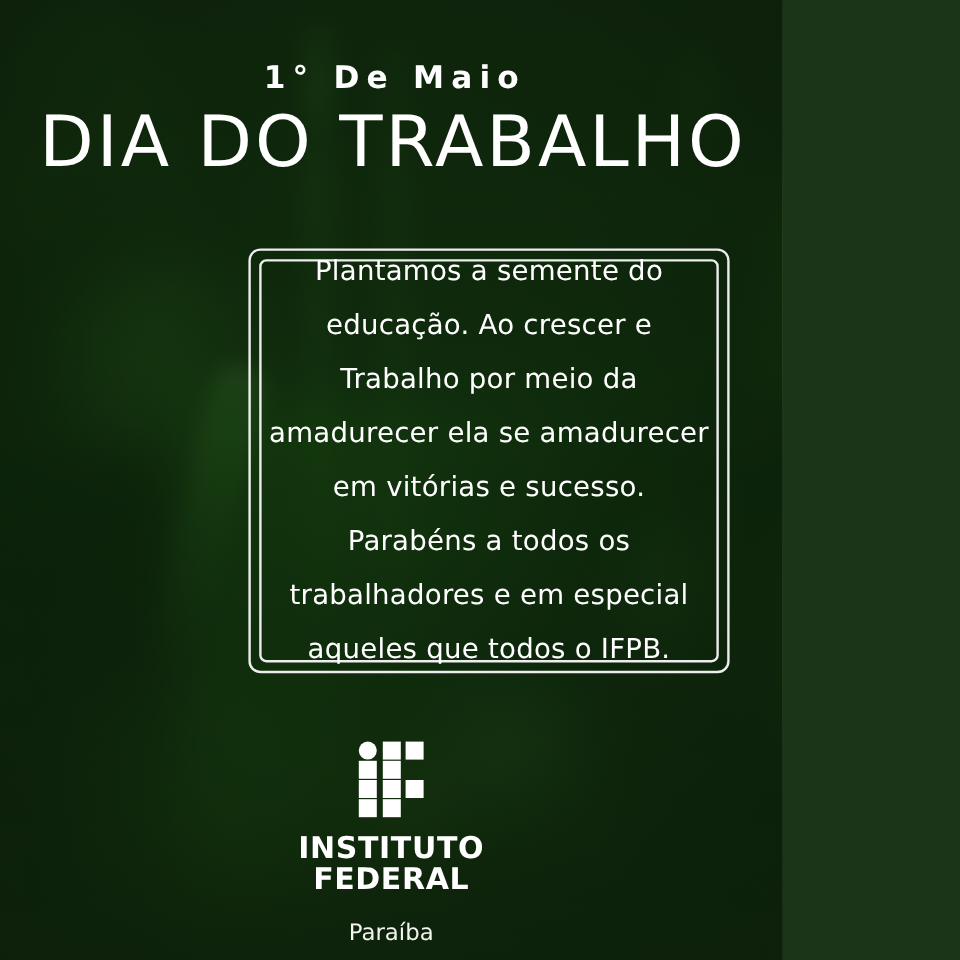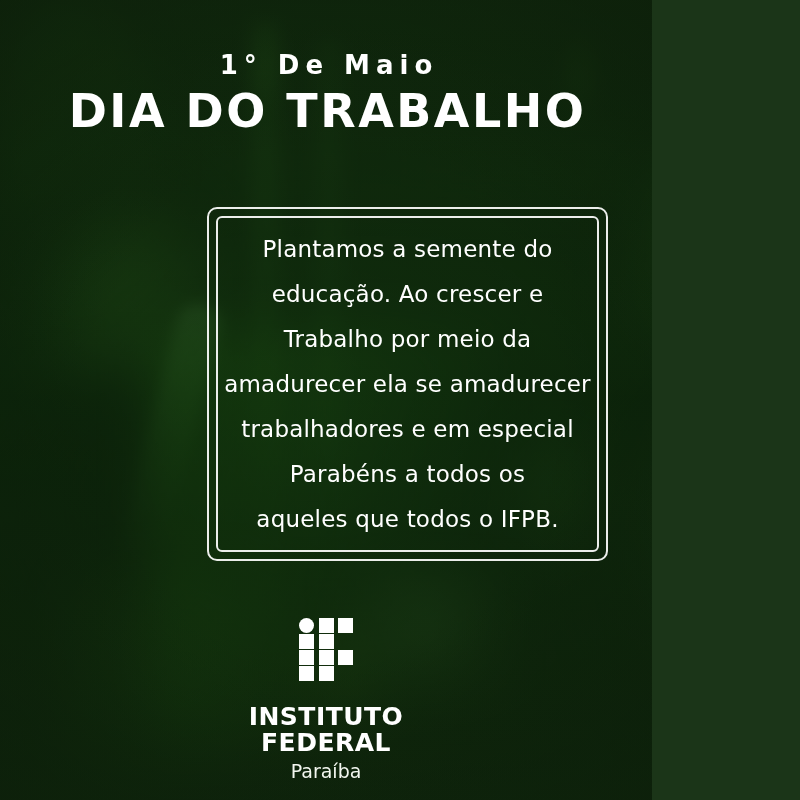--- a/index.html
+++ b/index.html
@@ -157,22 +157,22 @@
     font-family: "DejaVu Sans", sans-serif;
     font-size: 26px;
     font-weight: bold;
     letter-spacing: 6px;
     line-height: 1;
     margin: 0 0 10px 0;
     text-indent: 6px;
   }
   .title {
     font-family: "DejaVu Sans", sans-serif;
-    font-size: 46px;
-    font-weight: bold;
+    font-size: 59px;
+    font-weight: normal;
     letter-spacing: 2.5px;
     line-height: 1;
     margin: 0;
     text-indent: 3px;
   }
 
   
   .frame-outer {
     position: absolute;
     left: 207px; top: 207px;
@@ -205,21 +205,20 @@
   }
   .quote .ln { display: block; white-space: nowrap; }
 
   
   .logo {
     position: absolute;
     left: 0; right: 0; top: 618px;
     display: flex;
     flex-direction: column;
     align-items: center;
-    gap: 10px;
   }
   .logo-mark {
     position: relative;
     width: 54px; height: 64px;
   }
   .cell {
     position: absolute;
     width: 15px; height: 15px;
     background: #ffffff;
   }
@@ -248,21 +247,21 @@
     font-size: 25px;
     font-weight: bold;
     letter-spacing: .5px;
     line-height: 26px;
   }
   .logo-word .l3 {
     display: block;
     font-size: 19px;
     font-weight: normal;
     line-height: 26px;
-    margin-top: 2px;
+    margin-top: 18px;
     color: #f2f6ef;
   }
 </style>
 </head>
 <body>
 
 <div id="poster">
 
   <div class="photo-layer">
     <div class="bg-room"></div>
@@ -304,22 +303,23 @@
 
   <div class="frame-outer">
     <div class="frame-inner"></div>
   </div>
 
   <div class="quote">
     <span class="ln">Plantamos a semente do</span>
     <span class="ln">educação. Ao crescer e</span>
     <span class="ln">Trabalho por meio da</span>
     <span class="ln">amadurecer ela se amadurecer</span>
+    <span class="ln">em vitórias e sucesso.</span>
+    <span class="ln">Parabéns a todos os</span>
     <span class="ln">trabalhadores e em especial</span>
-    <span class="ln">Parabéns a todos os</span>
     <span class="ln">aqueles que todos o IFPB.</span>
   </div>
 
   <div class="logo">
     <div class="logo-mark">
       <span class="cell round c-r1c1"></span>
       <span class="cell c-r1c2"></span>
       <span class="cell c-r1c3"></span>
       <span class="cell c-r2c1"></span>
       <span class="cell c-r2c2"></span>

